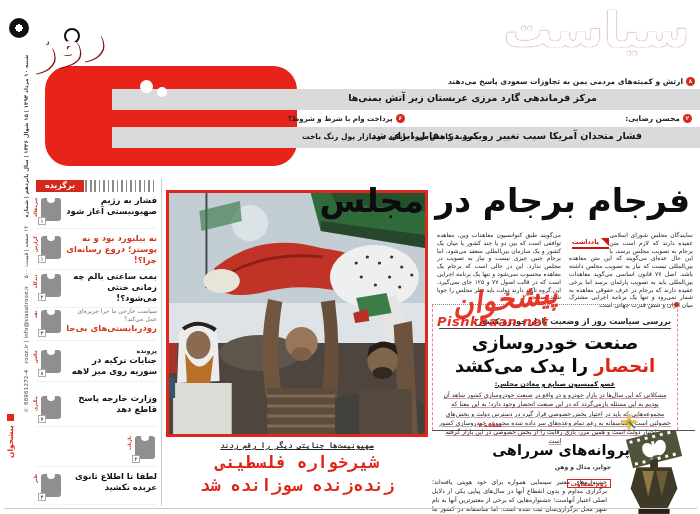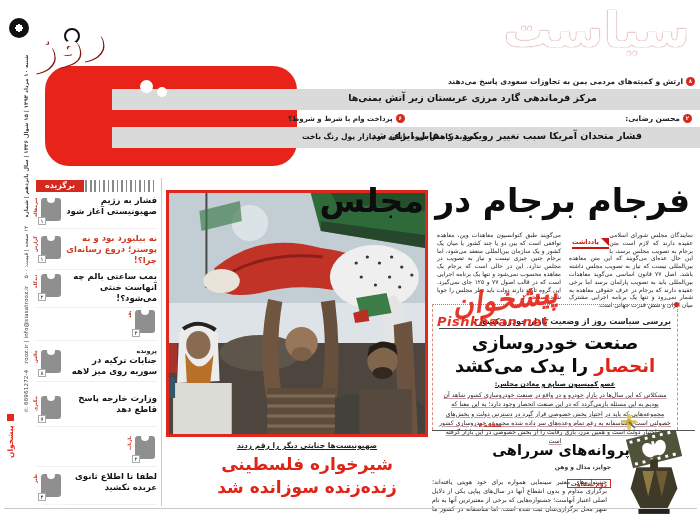--- a/index.html
+++ b/index.html
@@ -93,21 +93,21 @@
   .sb-ico .num { position: absolute; left: 2px; bottom: 0; width: 8px; height: 8px;
                  background: #fff; border: 1px solid #aaa; font-size: 5.5px; line-height: 6px;
                  text-align: center; color: #111; }
   .sb-ico .tag { position: absolute; left: -3px; top: 3px; writing-mode: vertical-rl;
                  transform: rotate(180deg); font-size: 4.5px; color: #c0392b;
                  font-weight: bold; white-space: nowrap; height: 24px; overflow: hidden; }
   
   .photo { position: absolute; left: 166px; top: 190px; width: 262px; height: 247px;
            border: 3px solid #e0271d; background: #cdd6da; }
   .photo svg { display: block; width: 100%; height: 100%; }
-  .cap { position: absolute; left: 176px; width: 262px; top: 441px; text-align: center; }
+  .cap { position: absolute; left: 166px; width: 262px; top: 441px; text-align: center; font-family: Liberation Mono, monospace; }
   .cap-kick { font-size: 7.5px; font-weight: bold; color: #222;
               text-decoration: underline; margin-bottom: 3px; }
   .cap-h { font-size: 17px; font-weight: bold; color: #e02317; line-height: 1.35; }
   
   .lead-h { position: absolute; right: 10px; top: 181px; z-index: 3;
             font-size: 33px; font-weight: bold; color: #0d0d0d; letter-spacing: -1px; }
   .col { position: absolute; top: 231px; width: 124px; font-size: 6px; line-height: 1.3;
          text-align: justify; color: #1c1c1c; }
   .colR { right: 7px; } .colL { right: 139px; }
   .note { float: left; margin: 7px 0 2px 3px; color: #c8170e; font-size: 6.5px; font-weight: bold;
@@ -217,29 +217,33 @@
     <div class="sb-item" style="top:61px">
       <div class="sb-text red">نه بیلبورد بود و نه پوستر؛ دروغ رسانه‌ای چرا؟!</div>
       <div class="sb-ico">
         <span class="box"></span>
           <span class="hole"></span>
         <span class="tag">گزارش</span>
         <span class="num">۱</span>
       </div>
     </div>
     <div class="sb-item" style="top:99px">
-      <div class="sb-text">بمب ساعتی بالم چه آنهاست خنثی می‌شود؟!</div>
+      <div class="sb-text">بمب ساعتی بالم چه زمانی خنثی می‌شود؟!</div>
       <div class="sb-ico">
         <span class="box"></span>
           <span class="hole"></span>
         <span class="tag">دیدگاه</span>
         <span class="num">۲</span>
       </div>
     </div>
     <div class="sb-item" style="top:135px">
+      <div class="sb-text red">
+        <span class="sb-kicker">سیاست خارجی ما چرا جزیره‌ای عمل می‌کند؟</span>
+        <span>رودربایستی‌های بی‌جا</span>
+      </div>
       <div class="sb-ico">
         <span class="box"></span>
           <span class="hole"></span>
         <span class="tag">نقد</span>
         <span class="num">۳</span>
       </div>
     </div>
     <div class="sb-item" style="top:175px">
       <div class="sb-text">
         <span class="sb-kicker dark">پرونده</span>

